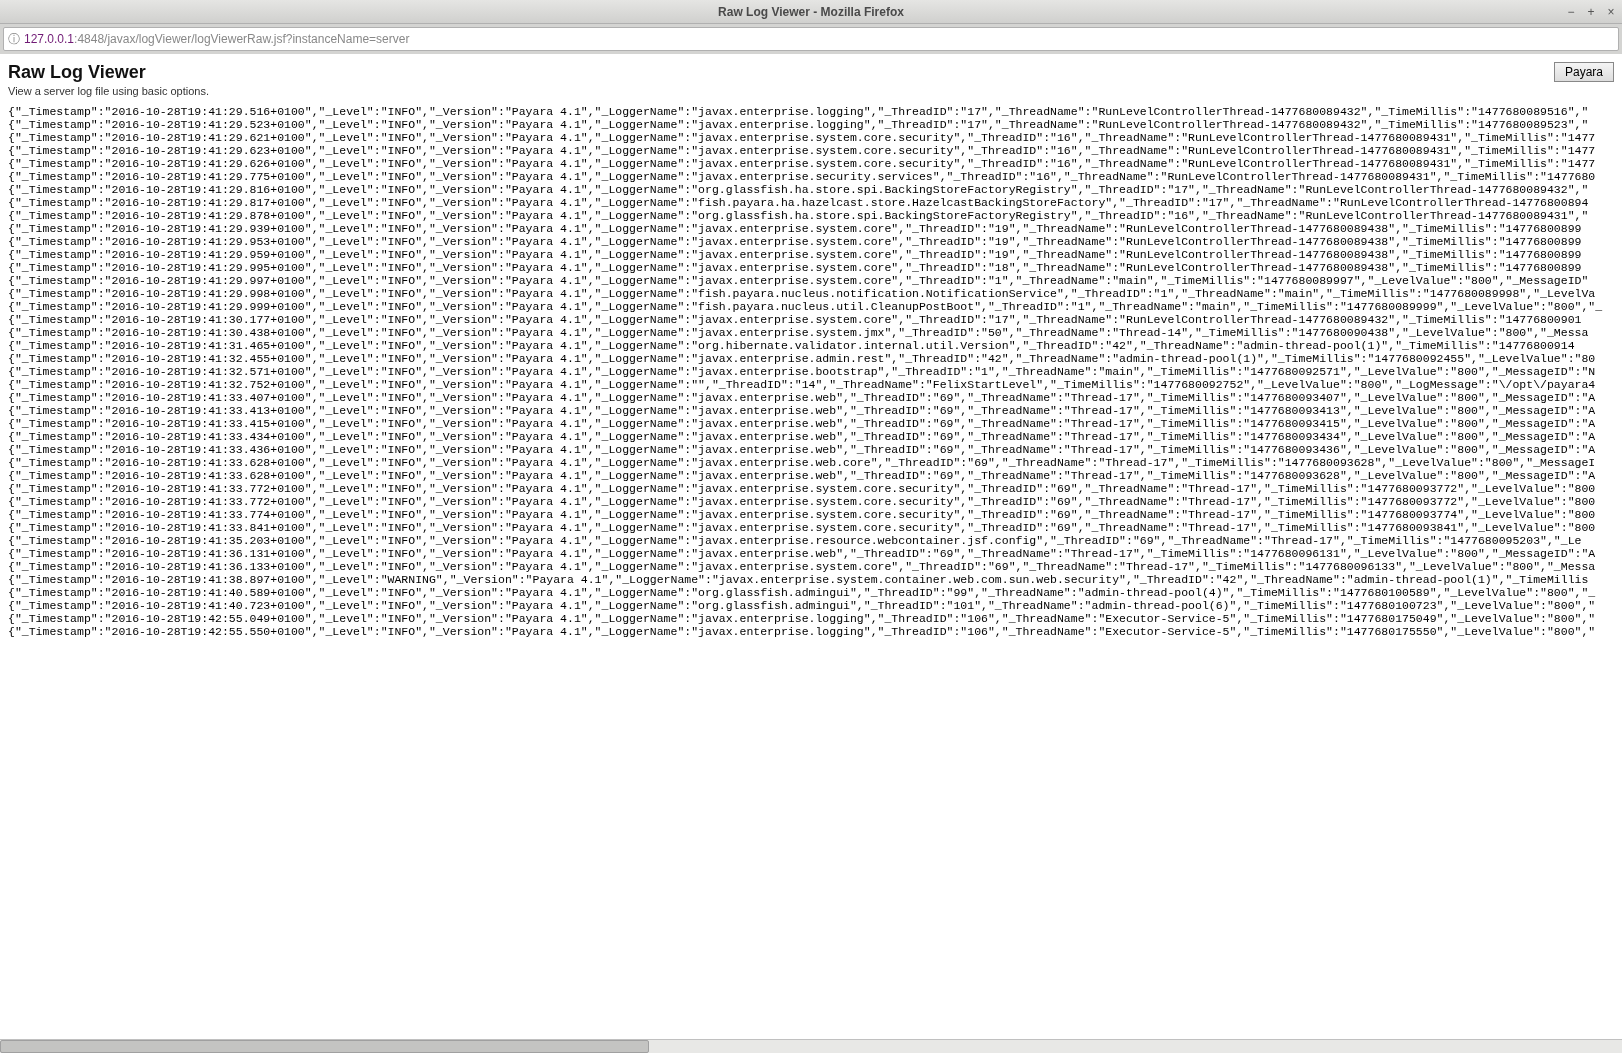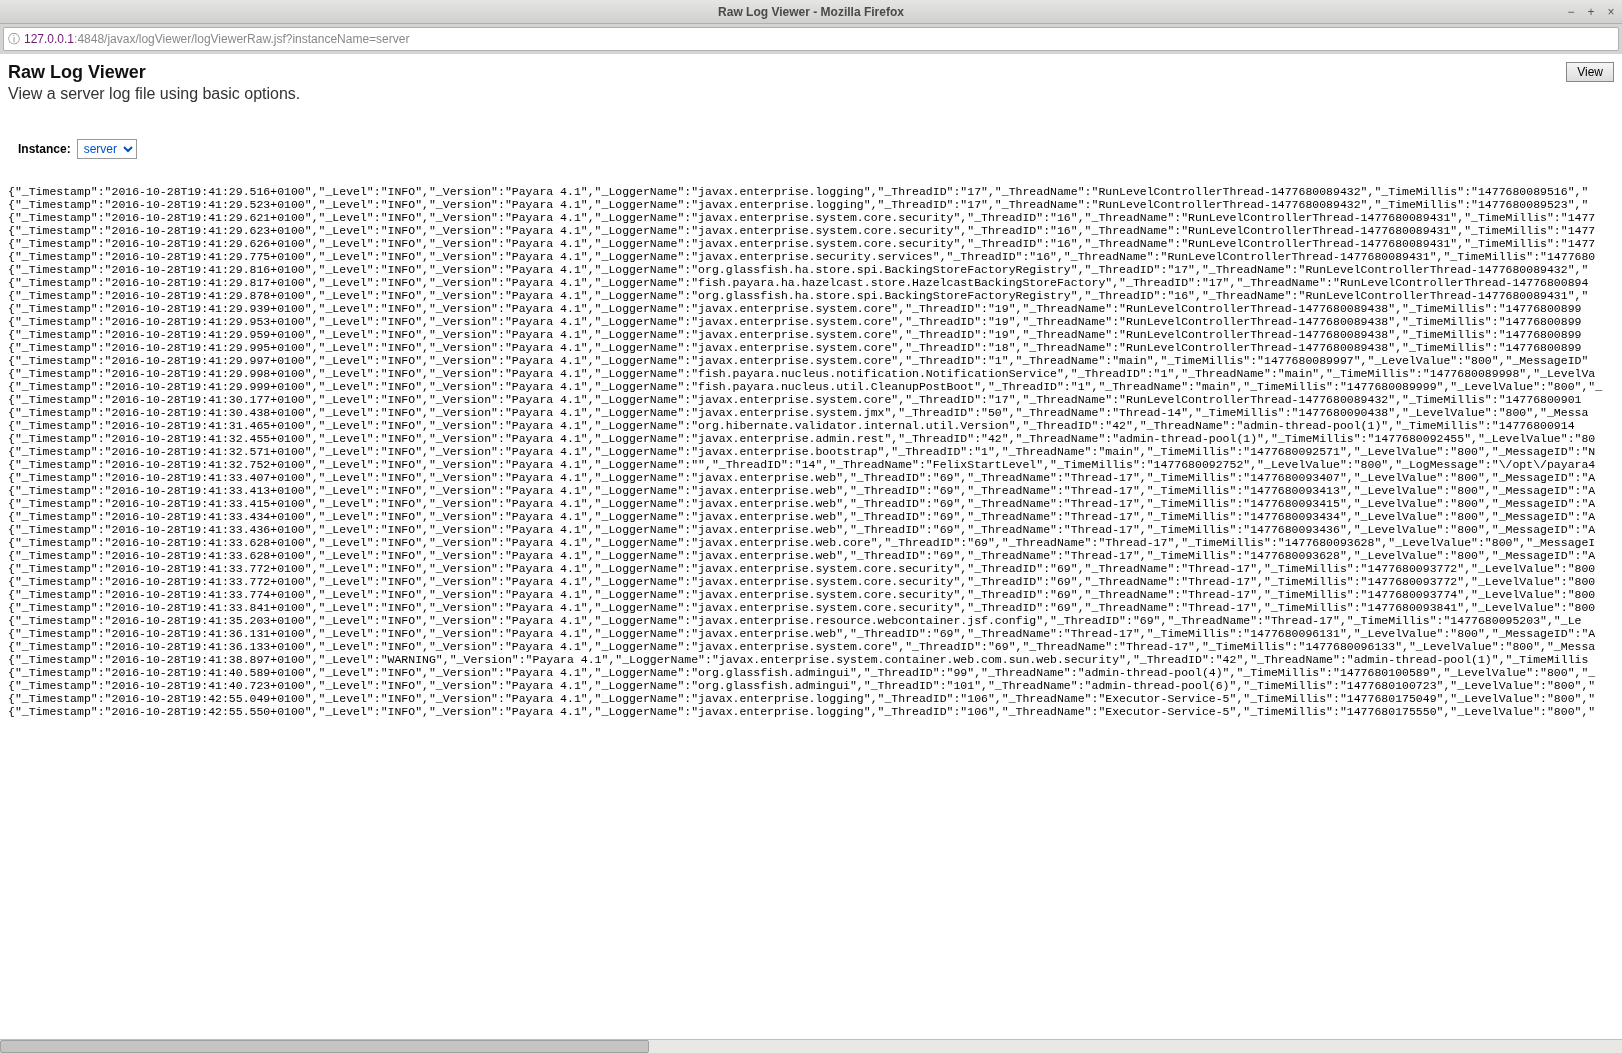--- a/index.html
+++ b/index.html
@@ -80,21 +80,21 @@
       display: flex;
       justify-content: space-between;
       align-items: flex-start;
     }
     .page-title {
       font-size: 18px;
       font-weight: bold;
       color: #111;
     }
     .subtitle {
-      font-size: 16px;
+      font-size: 11px;
       color: #333;
       margin-top: 2px;
       text-align: center;
     }
     .close-btn {
       background: linear-gradient(#f5f5f5, #ddd);
       border: 1px solid #888;
       font-size: 12px;
       padding: 2px 10px;
       cursor: pointer;
@@ -163,29 +163,23 @@
       <span class="hostpart">127.0.0.1</span><span>:4848/javax/logViewer/logViewerRaw.jsf?instanceName=server</span>
     </span>
   </div>
 
   <div class="content">
     <div class="header-row">
       <div>
         <div class="page-title">Raw Log Viewer</div>
         <div class="subtitle">View a server log file using basic options.</div>
       </div>
-      <button class="close-btn">View</button>
+      <button class="close-btn">Payara</button>
     </div>
 
-    <div class="instance-row">
-      <span class="instance-label">Instance:</span>
-      <select class="instance-select">
-        <option>server</option>
-      </select>
-    </div>
 
     <div class="log-area" id="log-area">{"_Timestamp":"2016-10-28T19:41:29.516+0100","_Level":"INFO","_Version":"Payara 4.1","_LoggerName":"javax.enterprise.logging","_ThreadID":"17","_ThreadName":"RunLevelControllerThread-1477680089432","_TimeMillis":"1477680089516","
 {"_Timestamp":"2016-10-28T19:41:29.523+0100","_Level":"INFO","_Version":"Payara 4.1","_LoggerName":"javax.enterprise.logging","_ThreadID":"17","_ThreadName":"RunLevelControllerThread-1477680089432","_TimeMillis":"1477680089523","
 {"_Timestamp":"2016-10-28T19:41:29.621+0100","_Level":"INFO","_Version":"Payara 4.1","_LoggerName":"javax.enterprise.system.core.security","_ThreadID":"16","_ThreadName":"RunLevelControllerThread-1477680089431","_TimeMillis":"1477
 {"_Timestamp":"2016-10-28T19:41:29.623+0100","_Level":"INFO","_Version":"Payara 4.1","_LoggerName":"javax.enterprise.system.core.security","_ThreadID":"16","_ThreadName":"RunLevelControllerThread-1477680089431","_TimeMillis":"1477
 {"_Timestamp":"2016-10-28T19:41:29.626+0100","_Level":"INFO","_Version":"Payara 4.1","_LoggerName":"javax.enterprise.system.core.security","_ThreadID":"16","_ThreadName":"RunLevelControllerThread-1477680089431","_TimeMillis":"1477
 {"_Timestamp":"2016-10-28T19:41:29.775+0100","_Level":"INFO","_Version":"Payara 4.1","_LoggerName":"javax.enterprise.security.services","_ThreadID":"16","_ThreadName":"RunLevelControllerThread-1477680089431","_TimeMillis":"1477680
 {"_Timestamp":"2016-10-28T19:41:29.816+0100","_Level":"INFO","_Version":"Payara 4.1","_LoggerName":"org.glassfish.ha.store.spi.BackingStoreFactoryRegistry","_ThreadID":"17","_ThreadName":"RunLevelControllerThread-1477680089432","
 {"_Timestamp":"2016-10-28T19:41:29.817+0100","_Level":"INFO","_Version":"Payara 4.1","_LoggerName":"fish.payara.ha.hazelcast.store.HazelcastBackingStoreFactory","_ThreadID":"17","_ThreadName":"RunLevelControllerThread-14776800894
 {"_Timestamp":"2016-10-28T19:41:29.878+0100","_Level":"INFO","_Version":"Payara 4.1","_LoggerName":"org.glassfish.ha.store.spi.BackingStoreFactoryRegistry","_ThreadID":"16","_ThreadName":"RunLevelControllerThread-1477680089431","

